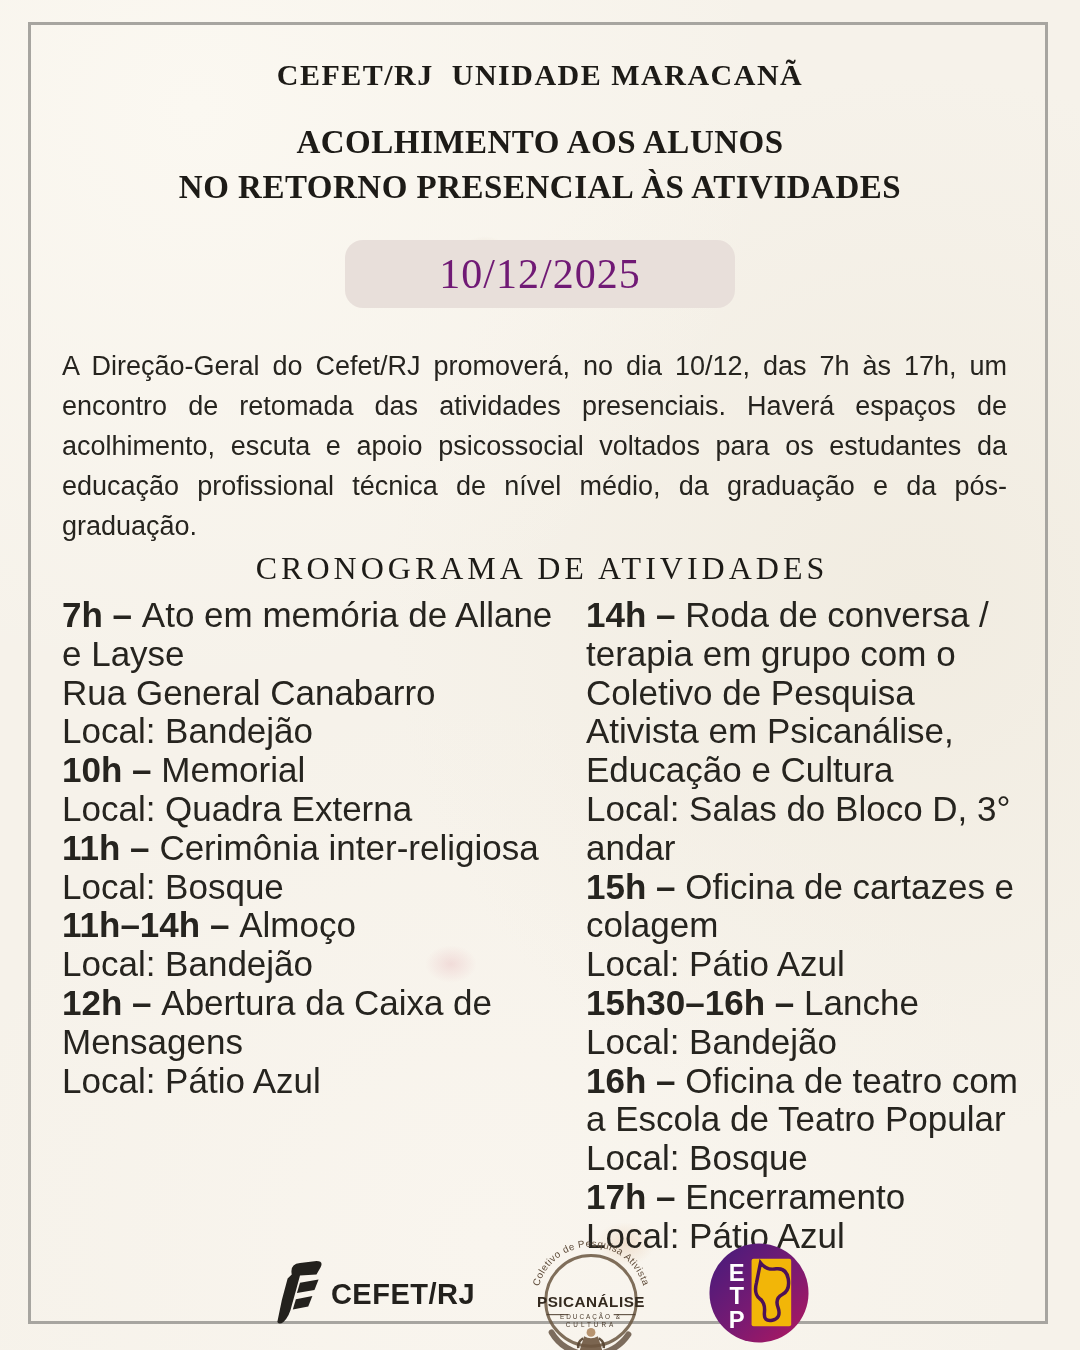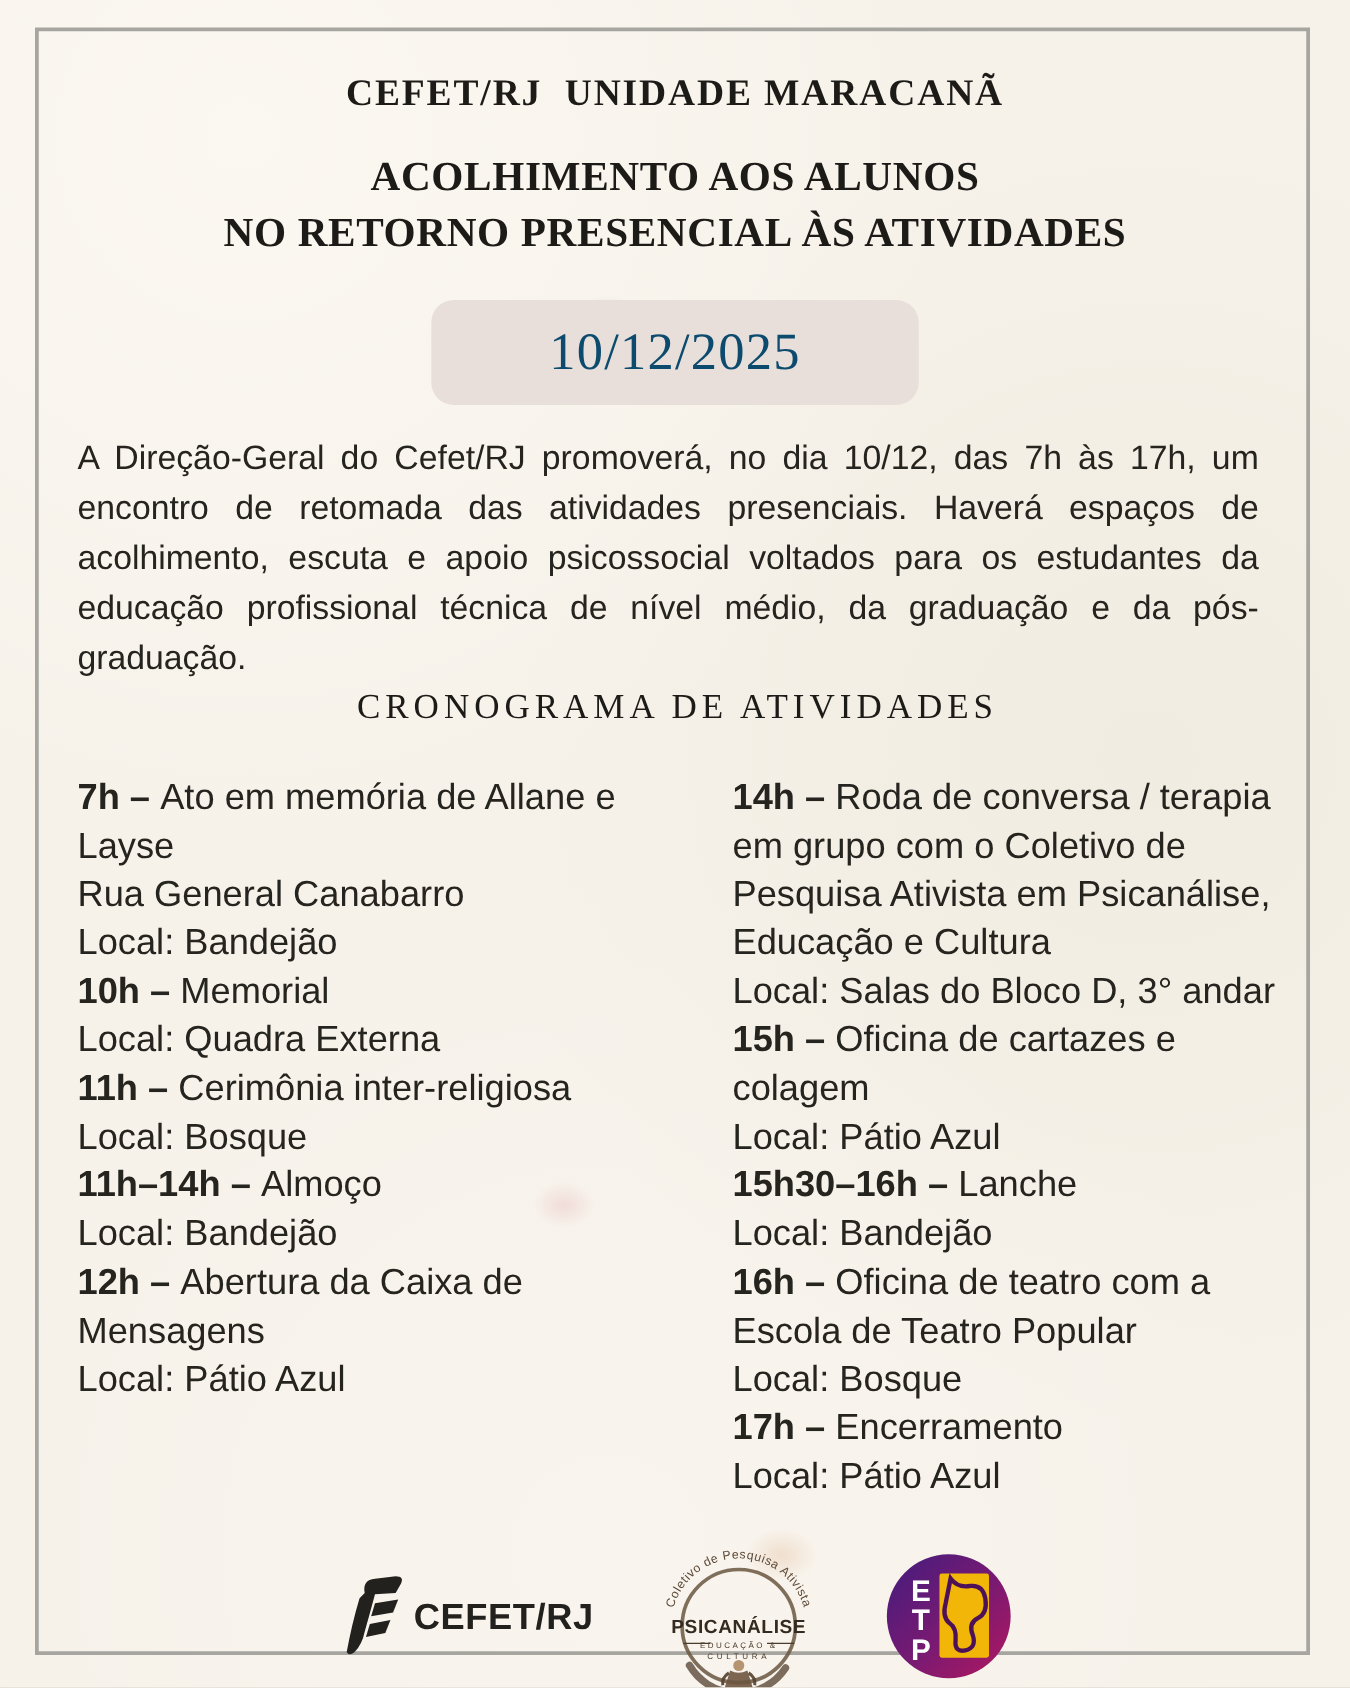--- a/index.html
+++ b/index.html
@@ -29,36 +29,36 @@
     position:absolute; top:58px; left:0; right:0; text-align:center;
     font-family:"Liberation Serif", serif; font-weight:600;
     font-size:30px; letter-spacing:1.5px; color:#1d1b17; white-space:pre-wrap;
   }
   .main-title {
     position:absolute; top:120px; left:0; right:0; text-align:center;
     font-family:"Liberation Serif", serif; font-weight:600;
     font-size:33px; line-height:45px; letter-spacing:0.5px; color:#1d1b17;
   }
   .date-badge {
-    position:absolute; top:240px; left:345px; width:390px; height:84px;
+    position:absolute; top:240px; left:345px; width:390px; height:68px;
     background:#e8dfda; border-radius:18px;
     display:flex; align-items:center; justify-content:center;
-    font-family:"Liberation Serif", serif; font-size:42px; color:#0c4a6e;
+    font-family:"Liberation Serif", serif; font-size:42px; color:#701a75;
     letter-spacing:1px;
   }
   .intro {
     position:absolute; top:346px; left:62px; width:945px;
     font-size:27px; line-height:40px; text-align:justify; color:#26241f;
   }
   .cron-heading {
     position:absolute; top:550px; left:4px; right:0; text-align:center;
     font-family:"Liberation Serif", serif; font-weight:500;
-    font-size:28px; letter-spacing:4px; color:#1d1b17;
-  }
-  .col { position:absolute; top:619px; font-size:29px; line-height:38.8px; color:#26241f; }
+    font-size:32px; letter-spacing:4px; color:#1d1b17;
+  }
+  .col { position:absolute; top:596px; font-size:35px; line-height:38.8px; color:#26241f; }
   .col-left  { left:62px;  width:505px; }
   .col-right { left:586px; width:448px; }
   .col p { margin:0; }
   .time { font-weight:700; margin-right:0.28em; }
   .note {
     position:absolute; top:1140px; left:62px; width:975px;
     font-size:26px; line-height:41px; letter-spacing:-0.2px; color:#1f1d19;
   }
   .note-label { font-weight:700; margin-right:0.28em; }
 

